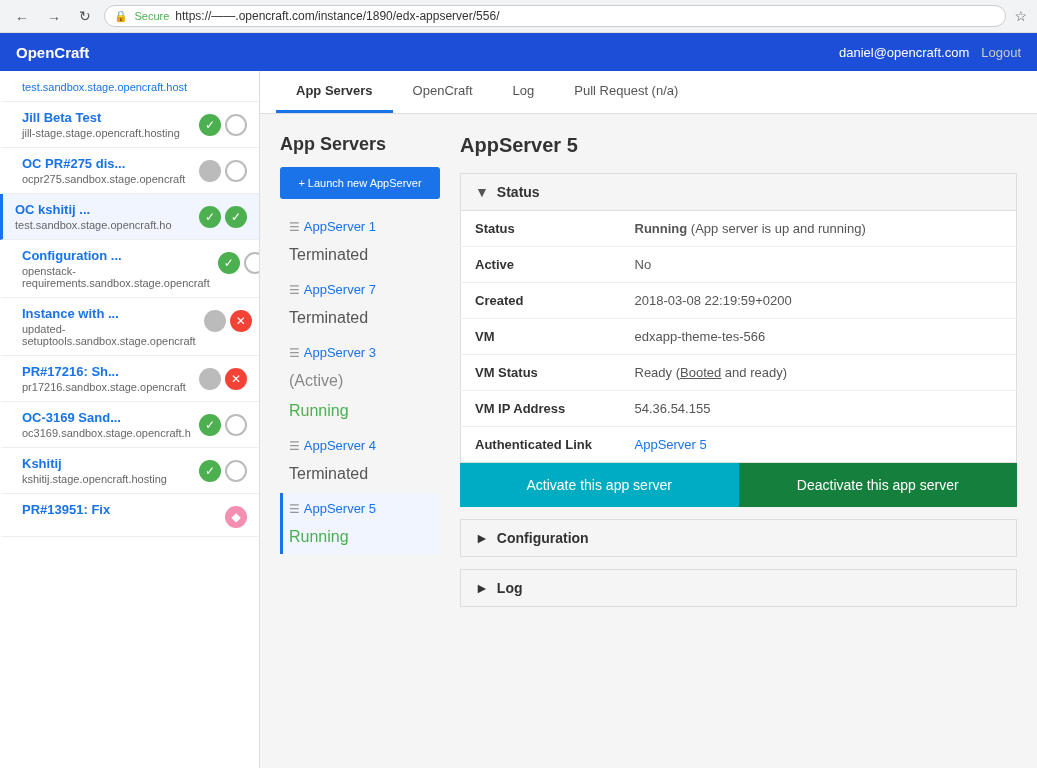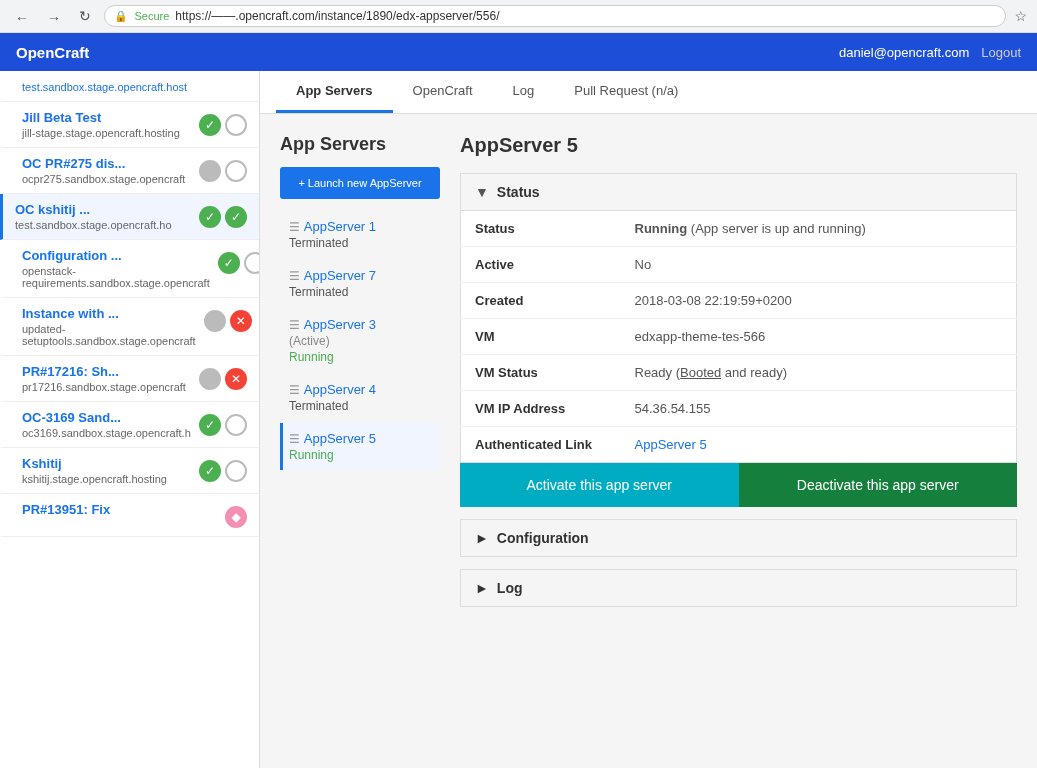--- a/index.html
+++ b/index.html
@@ -124,21 +124,21 @@
     }
 
     .appserver-list-item {
       padding: 8px 6px;
       border-left: 3px solid transparent;
       cursor: pointer;
       margin-bottom: 2px;
     }
     .appserver-list-item.selected { border-left: 3px solid #1a73e8; background: #f0f5ff; }
     .appserver-list-item-name { color: #1a73e8; font-size: 13px; display: flex; align-items: center; gap: 4px; }
-    .appserver-list-item-status { font-size: 12px; color: #555; margin-top: 2px; }
+    .appserver-list-item-status { font-size: 16px; color: #555; margin-top: 12px; }
     .appserver-list-item-status.active-label { color: #888; }
     .appserver-list-item-status.running { color: #4caf50; }
     .appserver-list-item-status.terminated { color: #555; }
     .hamburger-icon { color: #999; font-size: 12px; }
 
     
     .as-title { font-size: 20px; font-weight: bold; margin-bottom: 16px; color: #333; }
 
     .section-header {
       background: #f5f5f5;

